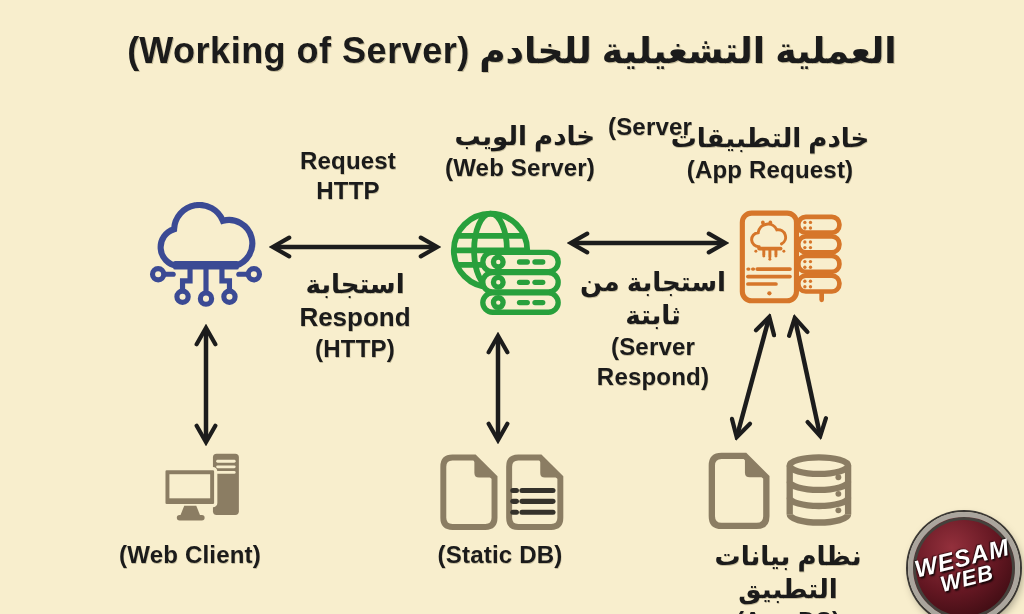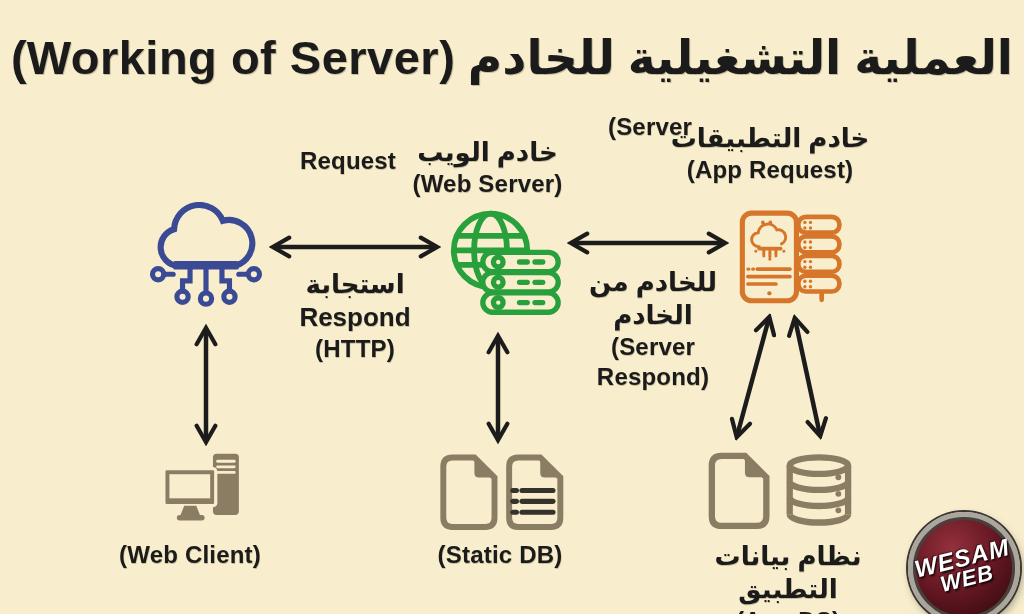--- a/index.html
+++ b/index.html
@@ -7,21 +7,21 @@
     --orange:#d6762a; --taupe:#8b7d63;
   }
   html,body{margin:0;padding:0;background:#777;}
   .canvas{
     position:relative;width:1024px;height:614px;background:var(--bg);
     overflow:hidden;font-family:"Liberation Sans","DejaVu Sans",sans-serif;
     color:var(--ink);
   }
   .title{
     position:absolute;top:30px;left:0;width:100%;text-align:center;margin:0;
-    font-size:47px;font-weight:800;letter-spacing:.5px;
+    font-size:36px;font-weight:800;letter-spacing:.5px;
     text-shadow:1px 1px 0 rgba(60,50,20,.25);
   }
   .lbl{position:absolute;text-align:center;font-weight:800;line-height:1.26;
        text-shadow:.5px .8px 0 rgba(60,50,20,.25);}
   .lbl .ar{font-size:26px;}
   .lbl .en{font-size:24px;letter-spacing:.2px;}
   .icon{position:absolute;}
   .icon svg{display:block;width:100%;height:auto;}
   .c-blue{color:var(--blue);} .c-green{color:var(--green);}
   .c-orange{color:var(--orange);} .c-taupe{color:var(--taupe);}
@@ -265,21 +265,21 @@
       <defs>
           <marker id="ah5" viewBox="0 0 10 10" refX="8" refY="5" markerWidth="5.2" markerHeight="5.2" orient="auto-start-reverse">
         <path d="M1.5 1 L8.5 5 L1.5 9" fill="none" stroke="#1c1c1c" stroke-width="1.8" stroke-linecap="round"></path>
           </marker>
         </defs>
       <line x1="66" y1="12" x2="34" y2="130" stroke="#1c1c1c" stroke-width="4.5" marker-start="url(#ah5)" marker-end="url(#ah5)"></line>
       <line x1="92" y1="13" x2="117" y2="129" stroke="#1c1c1c" stroke-width="4.5" marker-start="url(#ah5)" marker-end="url(#ah5)"></line>
     </svg>
   </div>
 
-  <div class="lbl" style="left:380px;top:136px;width:215px;">
+  <div class="lbl" style="left:380px;top:120px;width:215px;text-align:right;">
     <div class="ar" dir="rtl">خادم الويب</div>
     <div class="en">(Web Server)</div>
   </div>
 
   <div class="lbl" style="left:660px;top:122px;width:220px;">
     <div class="ar" dir="rtl">خادم التطبيقات</div>
     <div class="en">(App Request)</div>
   </div>
 
   <div class="lbl" style="left:80px;top:540px;width:220px;">
@@ -290,33 +290,34 @@
     <div class="en">(Static DB)</div>
   </div>
 
   <div class="lbl" style="left:668px;top:540px;width:240px;">
     <div class="ar" dir="rtl">نظام بيانات التطبيق</div>
     <div class="en">(App DS)</div>
   </div>
 
   <div class="lbl" style="left:268px;top:146px;width:160px;">
     <div class="en">Request</div>
+    <div class="en">HTTP</div>
   </div>
 
   <div class="lbl" style="left:255px;top:268px;width:200px;">
     <div class="ar" dir="rtl">استجابة Respond</div>
     <div class="en">(HTTP)</div>
   </div>
 
   <div class="lbl" style="left:570px;top:112px;width:160px;">
     <div class="en">(Server</div>
   </div>
 
   <div class="lbl" style="left:553px;top:266px;width:200px;">
-    <div class="ar" dir="rtl">للخادم من الخادم</div>
+    <div class="ar" dir="rtl">استجابة من ثابتة</div>
     <div class="en">(Server</div>
     <div class="en">Respond)</div>
   </div>
 
   <div class="logo">
     <div class="logo-text">
       <div class="l1">WESAM</div>
       <div class="l2">WEB</div>
     </div>
   </div>

